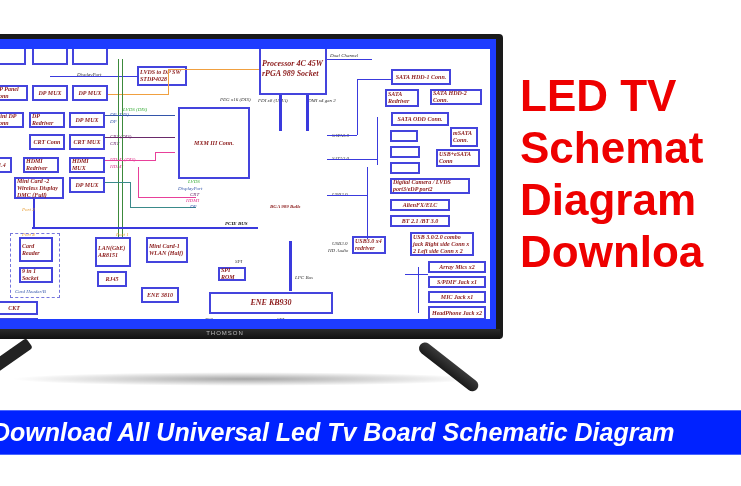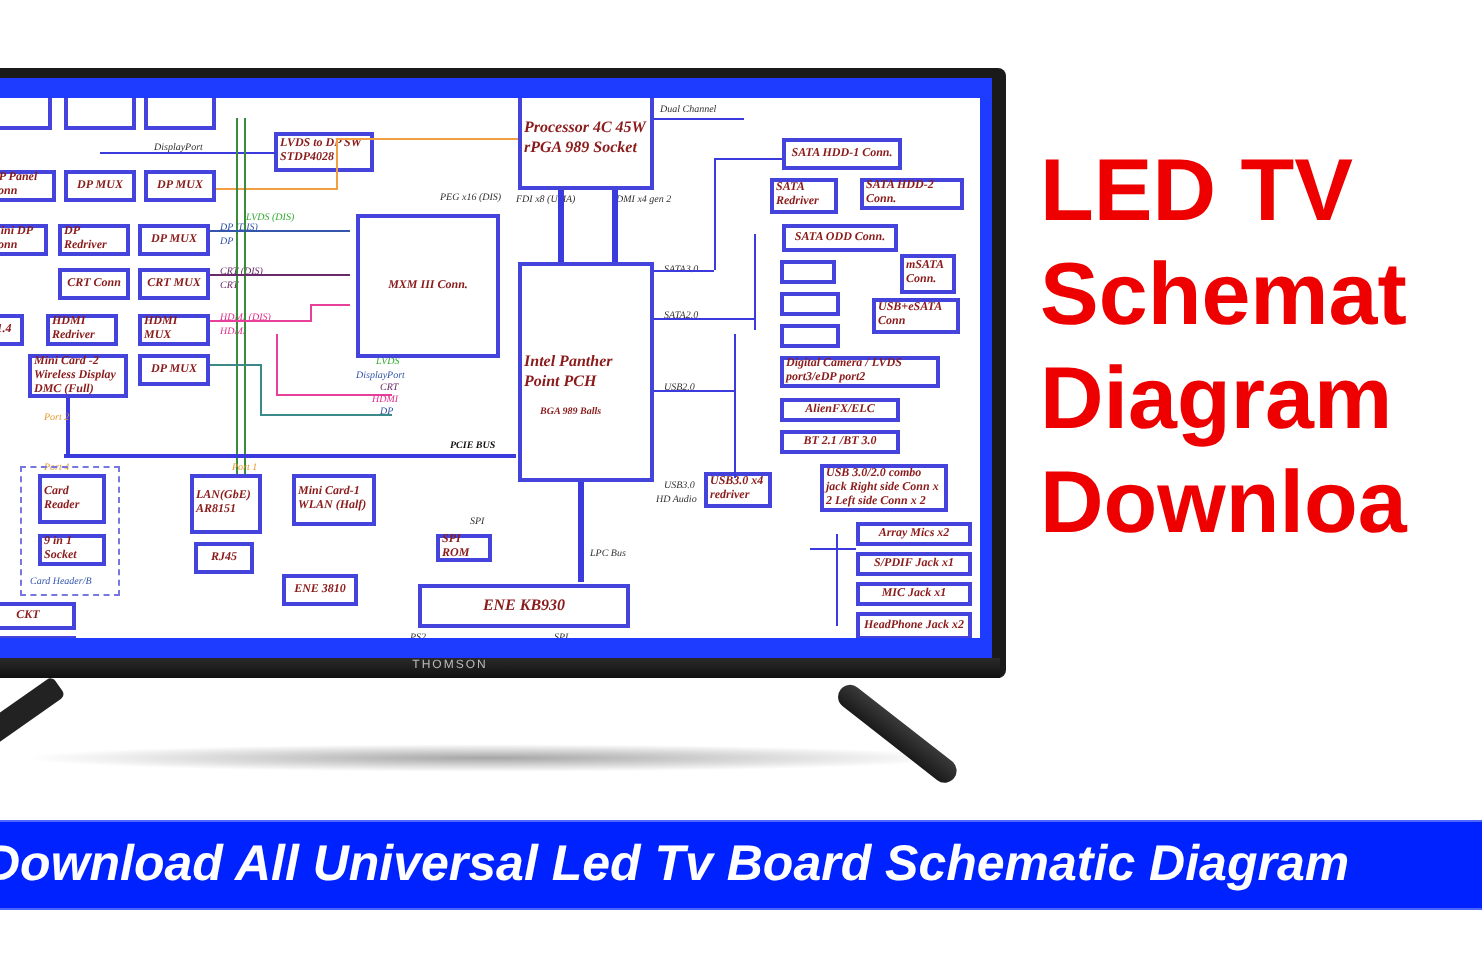--- a/index.html
+++ b/index.html
@@ -105,21 +105,20 @@
     <div class="lbl" style="left:220px;top:48px;">PEG x16 (DIS)</div>
 
     <div class="blk big" style="left:259px;top:-6px;width:68px;height:52px;">Processor 4C 45W rPGA 989 Socket</div>
     <div class="lbl" style="left:330px;top:4px;">Dual Channel</div>
     <div class="ln" style="left:327px;top:10px;width:45px;height:1px;"></div>
     <div class="lbl" style="left:258px;top:49px;">FDI x8 (UMA)</div>
     <div class="lbl" style="left:308px;top:49px;">DMI x4 gen 2</div>
     <div class="ln" style="left:279px;top:46px;width:3px;height:36px;"></div>
     <div class="ln" style="left:306px;top:46px;width:3px;height:36px;"></div>
 
-    <div class="blk big" style="left:259px;top:82px;width:68px;height:110px;">Intel Panther Point PCH</div>
     <div class="lbl" style="left:270px;top:155px;color:#8b1a1a;font-weight:bold;">BGA 989 Balls</div>
     <div class="lbl" style="left:332px;top:84px;">SATA3.0</div>
     <div class="lbl" style="left:332px;top:107px;">SATA2.0</div>
     <div class="lbl" style="left:332px;top:143px;">USB2.0</div>
     <div class="lbl" style="left:332px;top:192px;">USB3.0</div>
     <div class="lbl" style="left:328px;top:199px;">HD Audio</div>
 
     <div class="ln" style="left:32px;top:178px;width:226px;height:2px;"></div>
     <div class="lbl" style="left:225px;top:172px;color:#111;font-weight:bold;">PCIE BUS</div>
     <div class="ln" style="left:33px;top:150px;width:2px;height:30px;"></div>
@@ -136,21 +135,21 @@
     <div class="blk" style="left:-10px;top:269px;width:48px;height:14px;">On/Off CKT</div>
 
     <div class="blk" style="left:95px;top:188px;width:36px;height:30px;">LAN(GbE) AR8151</div>
     <div class="blk" style="left:97px;top:222px;width:30px;height:16px;">RJ45</div>
 
     <div class="blk" style="left:146px;top:188px;width:42px;height:26px;">Mini Card-1 WLAN (Half)</div>
 
     <div class="blk" style="left:218px;top:218px;width:28px;height:14px;">SPI ROM</div>
     <div class="lbl" style="left:235px;top:210px;">SPI</div>
     <div class="blk" style="left:141px;top:238px;width:38px;height:16px;">ENE 3810</div>
-    <div class="blk big" style="left:209px;top:243px;width:106px;height:22px;">ENE KB930</div>
+    <div class="blk big" style="left:209px;top:243px;width:124px;height:22px;">ENE KB930</div>
     <div class="lbl" style="left:295px;top:226px;">LPC Bus</div>
     <div class="ln" style="left:289px;top:192px;width:3px;height:50px;"></div>
     <div class="lbl" style="left:205px;top:268px;">PS2</div>
     <div class="lbl" style="left:277px;top:268px;">SPI</div>
 
     <div class="blk" style="left:391px;top:20px;width:60px;height:16px;">SATA HDD-1 Conn.</div>
     <div class="blk" style="left:385px;top:40px;width:34px;height:18px;">SATA Redriver</div>
     <div class="blk" style="left:430px;top:40px;width:52px;height:16px;">SATA HDD-2 Conn.</div>
     <div class="blk" style="left:391px;top:63px;width:58px;height:14px;">SATA ODD Conn.</div>
     <div class="blk" style="left:390px;top:81px;width:28px;height:12px;"></div>

